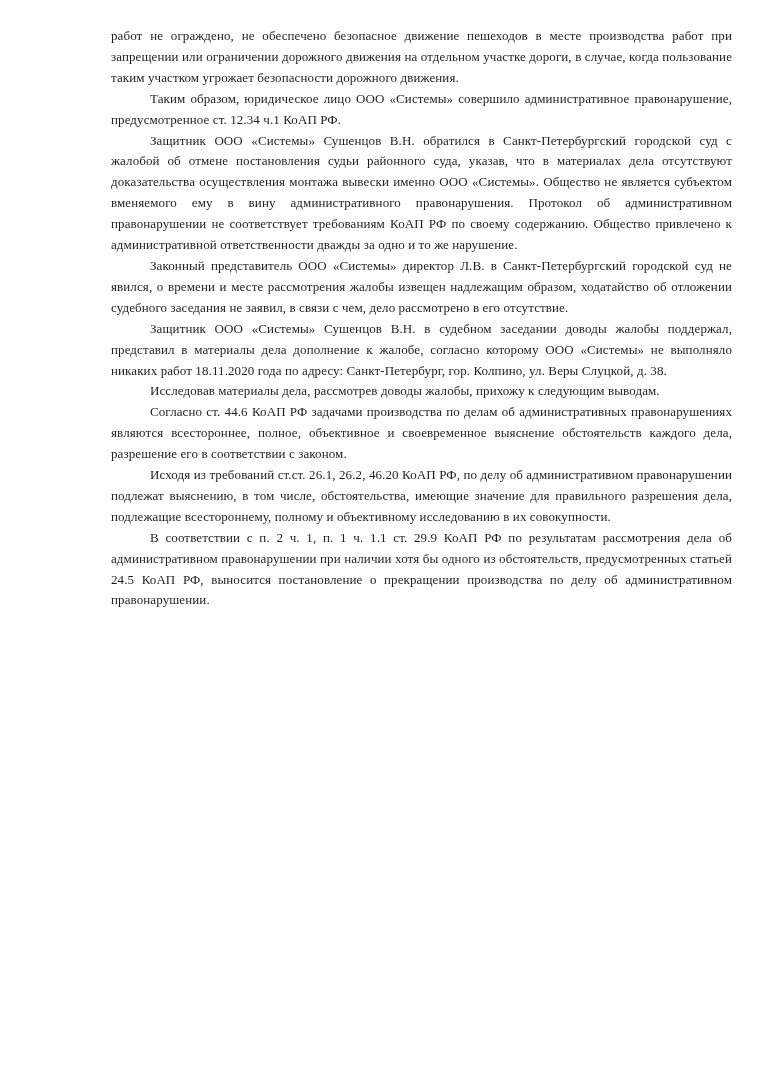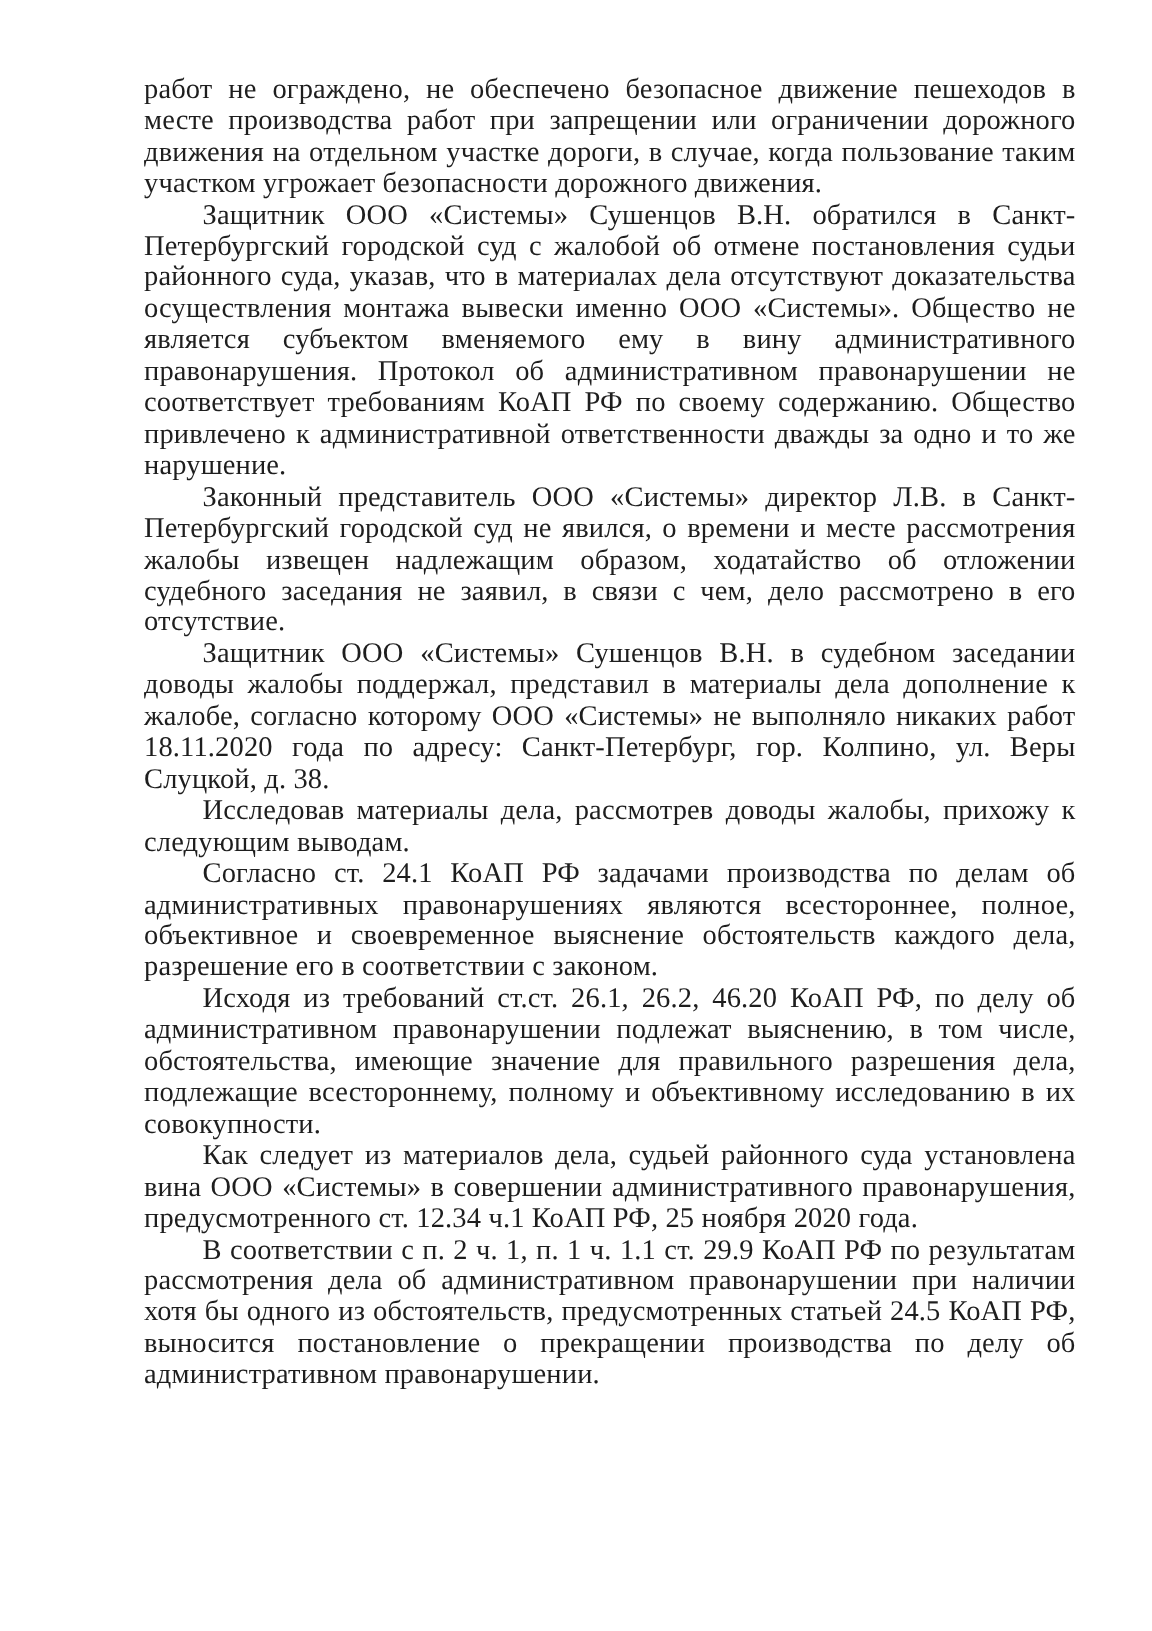--- a/index.html
+++ b/index.html
@@ -16,48 +16,47 @@
   }
   .page {
     position: absolute;
     left: 0; top: 0;
     width: 768px;
     height: 1087px;
     background: #ffffff;
   }
   .text-block {
     position: absolute;
-    left: 96px;
+    left: 111px;
     top: 26px;
     width: 621px;
     color: #1e1e1e;
-    font-size: 19px;
+    font-size: 13px;
     line-height: 20.9px;
     text-align: justify;
     letter-spacing: 0.1px;
-    margin-top: 24px;
   }
   .para {
     margin: 0;
     padding: 0;
     text-indent: 39px;
   }
   
   .para:first-child {
     text-indent: 0;
   }
 </style>
 </head>
 <body>
 
 <div class="page">
   <div class="text-block">
       <p class="para">работ не ограждено, не обеспечено безопасное движение пешеходов в месте производства работ при запрещении или ограничении дорожного движения на отдельном участке дороги, в случае, когда пользование таким участком угрожает безопасности дорожного движения.</p>
+      <p class="para">Таким образом, юридическое лицо ООО «Системы» совершило административное правонарушение, предусмотренное ст. 12.34 ч.1 КоАП РФ.</p>
       <p class="para">Защитник ООО «Системы» Сушенцов В.Н. обратился в Санкт-Петербургский городской суд с жалобой об отмене постановления судьи районного суда, указав, что в материалах дела отсутствуют доказательства осуществления монтажа вывески именно ООО «Системы». Общество не является субъектом вменяемого ему в вину административного правонарушения. Протокол об административном правонарушении не соответствует требованиям КоАП РФ по своему содержанию. Общество привлечено к административной ответственности дважды за одно и то же нарушение.</p>
       <p class="para">Законный представитель ООО «Системы» директор Л.В. в Санкт-Петербургский городской суд не явился, о времени и месте рассмотрения жалобы извещен надлежащим образом, ходатайство об отложении судебного заседания не заявил, в связи с чем, дело рассмотрено в его отсутствие.</p>
       <p class="para">Защитник ООО «Системы» Сушенцов В.Н. в судебном заседании доводы жалобы поддержал, представил в материалы дела дополнение к жалобе, согласно которому ООО «Системы» не выполняло никаких работ 18.11.2020 года по адресу: Санкт-Петербург, гор. Колпино, ул. Веры Слуцкой, д. 38.</p>
       <p class="para">Исследовав материалы дела, рассмотрев доводы жалобы, прихожу к следующим выводам.</p>
-      <p class="para">Согласно ст. 24.1 КоАП РФ задачами производства по делам об административных правонарушениях являются всестороннее, полное, объективное и своевременное выяснение обстоятельств каждого дела, разрешение его в соответствии с законом.</p>
+      <p class="para">Согласно ст. 44.6 КоАП РФ задачами производства по делам об административных правонарушениях являются всестороннее, полное, объективное и своевременное выяснение обстоятельств каждого дела, разрешение его в соответствии с законом.</p>
       <p class="para">Исходя из требований ст.ст. 26.1, 26.2, 46.20 КоАП РФ, по делу об административном правонарушении подлежат выяснению, в том числе, обстоятельства, имеющие значение для правильного разрешения дела, подлежащие всестороннему, полному и объективному исследованию в их совокупности.</p>
-      <p class="para">Как следует из материалов дела, судьей районного суда установлена вина ООО «Системы» в совершении административного правонарушения, предусмотренного ст. 12.34 ч.1 КоАП РФ, 25 ноября 2020 года.</p>
       <p class="para">В соответствии с п. 2 ч. 1, п. 1 ч. 1.1 ст. 29.9 КоАП РФ по результатам рассмотрения дела об административном правонарушении при наличии хотя бы одного из обстоятельств, предусмотренных статьей 24.5 КоАП РФ, выносится постановление о прекращении производства по делу об административном правонарушении.</p>
     </div>
 </div>
 
 </body></html>

